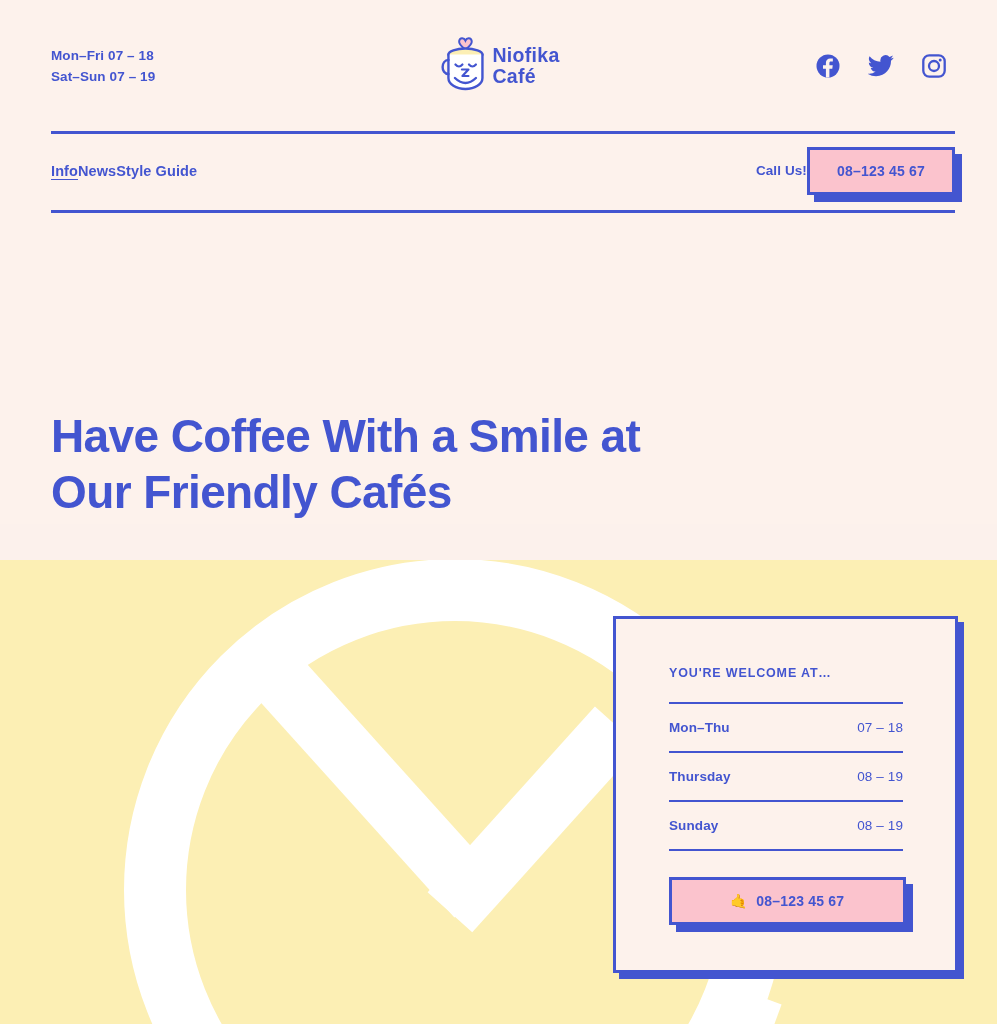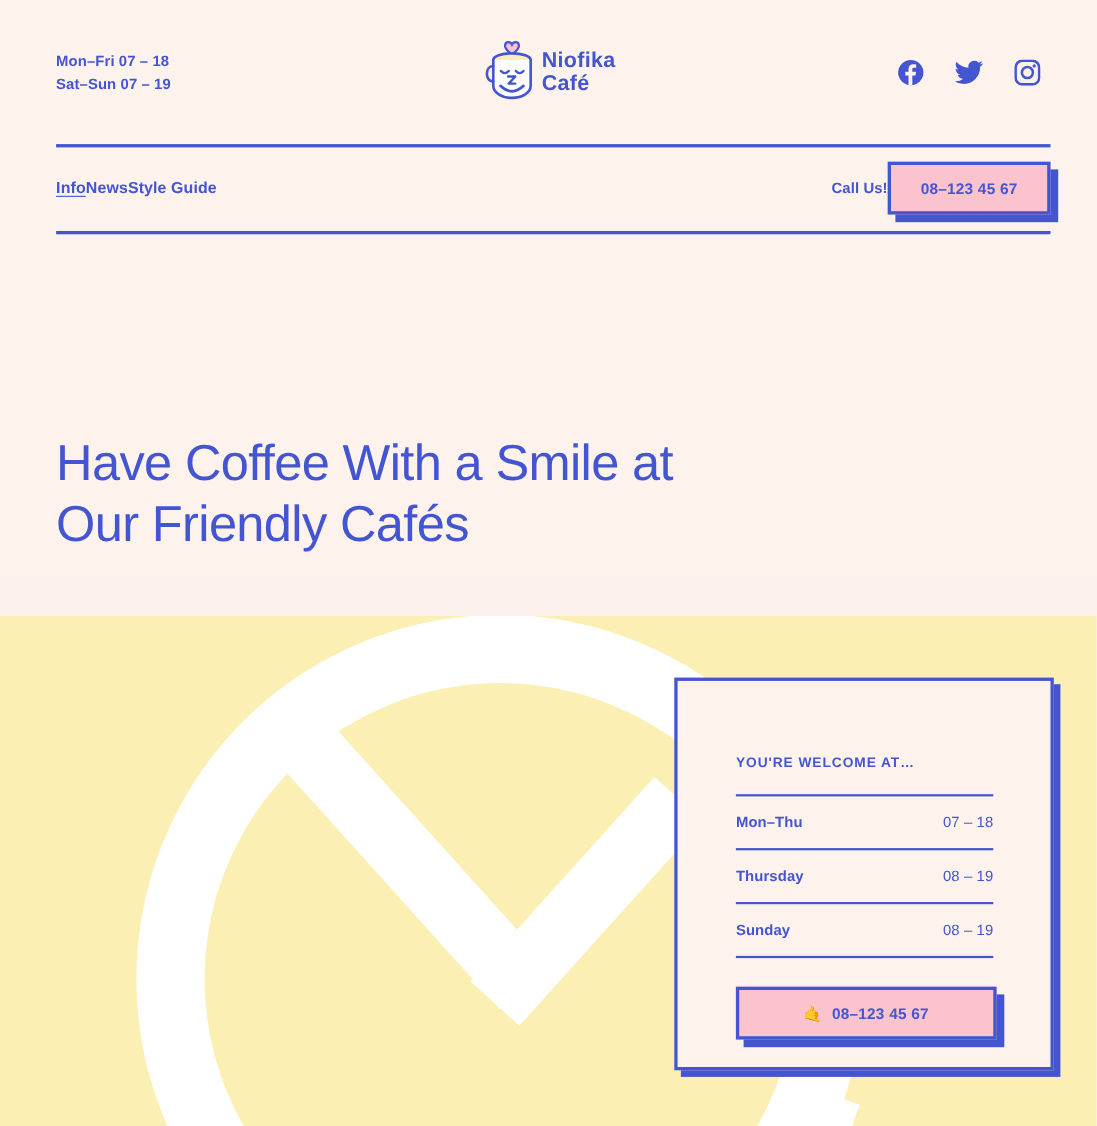--- a/index.html
+++ b/index.html
@@ -170,24 +170,25 @@
   }
 
   
   .hero {
     position: absolute;
     top: 392px; left: 51px;
     width: 700px;
   }
   .hero h1 {
     font-size: 46px;
-    font-weight: normal;
+    font-weight: bold;
     line-height: 56px;
     letter-spacing: -0.6px;
     color: #4355D0;
+    margin-top: 16px;
   }
 
   
   .yellow-section {
     position: absolute;
     top: 560px; left: 0;
     width: 997px;
     height: 464px;
     background: #FCEFB4;
     overflow: hidden;
@@ -214,21 +215,21 @@
     z-index: 1;
   }
   .card {
     position: absolute;
     left: 0; top: 0;
     width: 345px;
     height: 357px;
     background: #FDF2EC;
     border: 3px solid #4355D0;
     z-index: 2;
-    padding: 67px 52px 0 53px;
+    padding: 47px 52px 0 53px;
   }
 
   .card-heading {
     font-size: 12.5px;
     font-weight: bold;
     letter-spacing: 0.85px;
     color: #4355D0;
     margin-bottom: 22px;
   }
 

